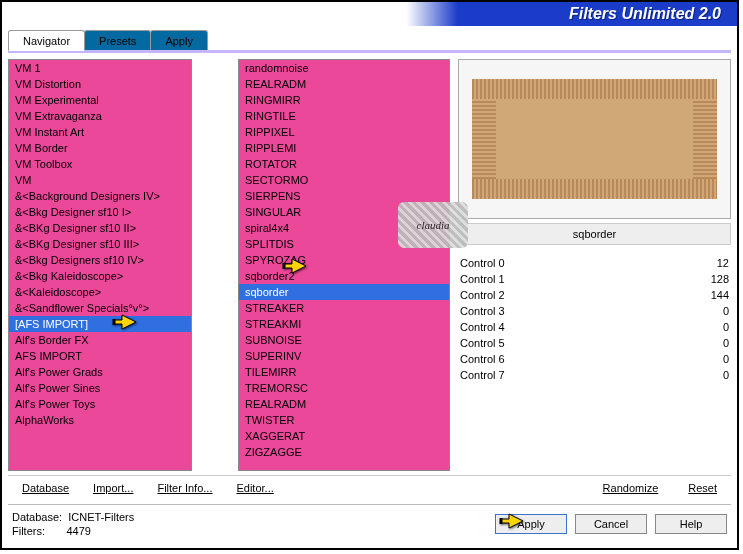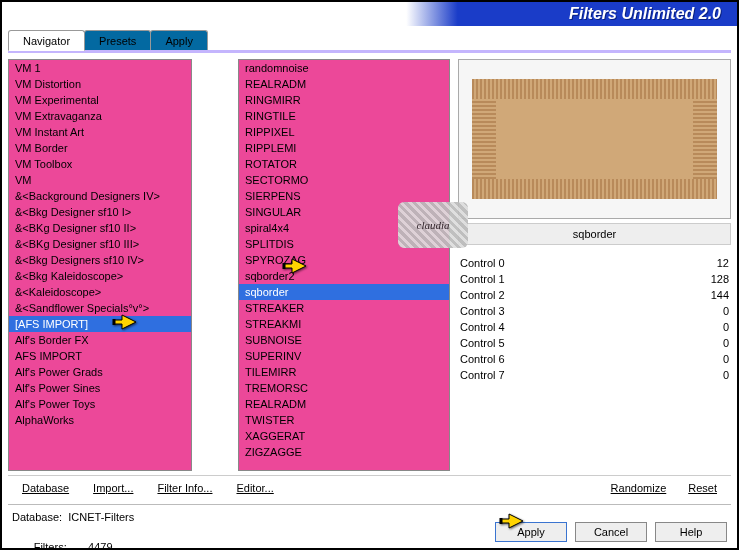--- a/index.html
+++ b/index.html
@@ -24,23 +24,23 @@
  repeating-linear-gradient(0deg,#b88a5a 0 2px,#d0a878 2px 4px) left/24px 100% no-repeat,
  repeating-linear-gradient(0deg,#b88a5a 0 2px,#d0a878 2px 4px) right/24px 100% no-repeat;}
 .filter-name{background:#eee;border:1px solid #ccc;text-align:center;padding:4px;margin:4px 0 8px 0;}
 .controls{flex:1;overflow:hidden;}
 .crow{display:flex;align-items:flex-end;font-size:11px;padding:0 2px;height:16px;}
 .clab{width:60px;}
 .cslider{flex:1;height:10px;margin:0 6px;position:relative;}
 .cval{width:30px;text-align:right;}
 .toolbar{display:flex;gap:24px;padding:6px 14px;border-top:1px solid #ccc;margin:0 6px;}
 .tool{font-weight:normal;text-decoration:underline;cursor:pointer;}
-.tool-right{margin-left:auto;display:flex;gap:22px;}
+.tool-right{margin-left:auto;display:flex;gap:30px;}
 .status{border-top:1px solid #bbb;margin:4px 6px 0 6px;padding:6px 4px;display:flex;align-items:center;}
-.stat-col{display:flex;flex-direction:column;gap:18px;align-items:center;}
+.stat-col{display:flex;flex-direction:column;gap:2px;}
 .btnrow{margin-left:auto;display:flex;gap:8px;}
 .btn{border:1px solid #888;background:#eee;padding:3px 0;width:70px;text-align:center;cursor:pointer;font-size:11px;}
 .btn:first-child{border:1px solid #3a74d0;}
 .pointer{position:absolute;width:26px;height:20px;z-index:50;pointer-events:none;}
 .pointer svg{filter:drop-shadow(1px 1px 1px rgba(0,0,0,.6));}
 .watermark{position:absolute;left:396px;top:200px;width:70px;height:46px;background:repeating-linear-gradient(45deg,#bbb 0 3px,#ddd 3px 6px);border-radius:6px;display:flex;align-items:center;justify-content:center;font:italic 11px cursive;color:#222;z-index:40;opacity:.92;text-align:right;}
 ::-webkit-scrollbar{width:16px;}
 ::-webkit-scrollbar-track{background:#f1f1f1;border-left:1px solid #ccc;}
 ::-webkit-scrollbar-thumb{background:#cfcfcf;border:1px solid #aaa;}
 </style>

